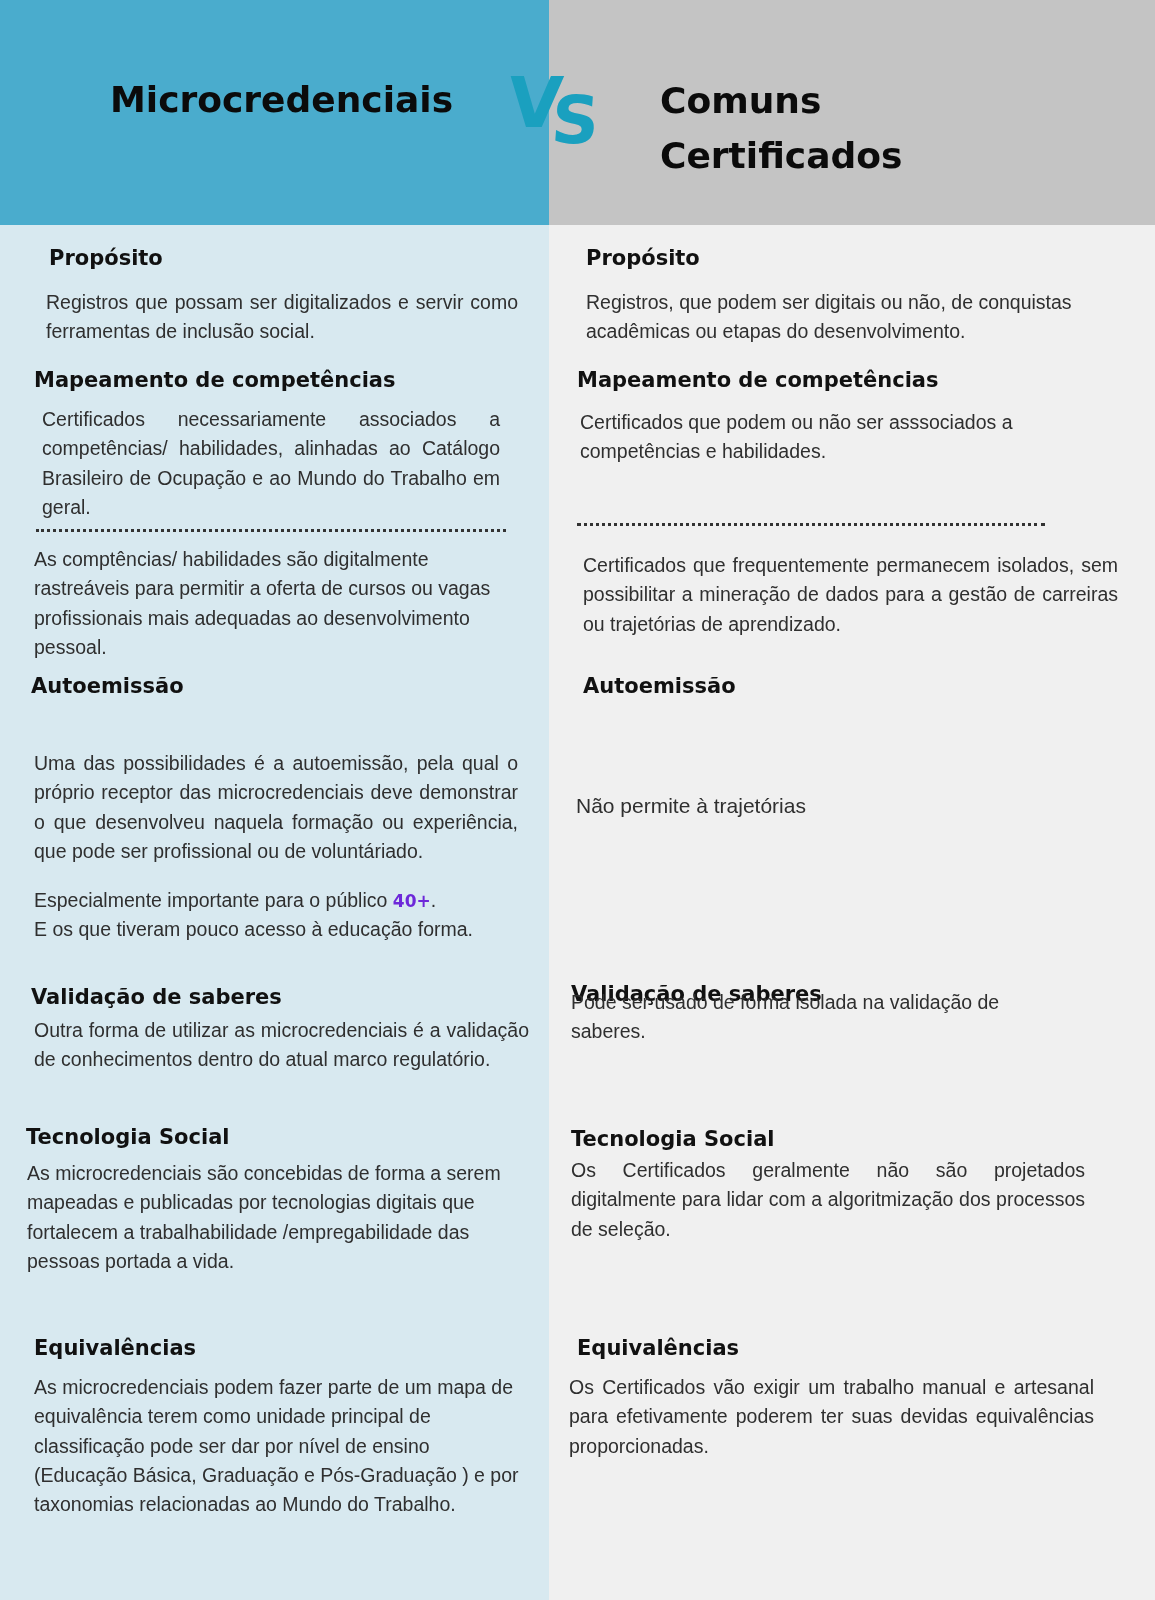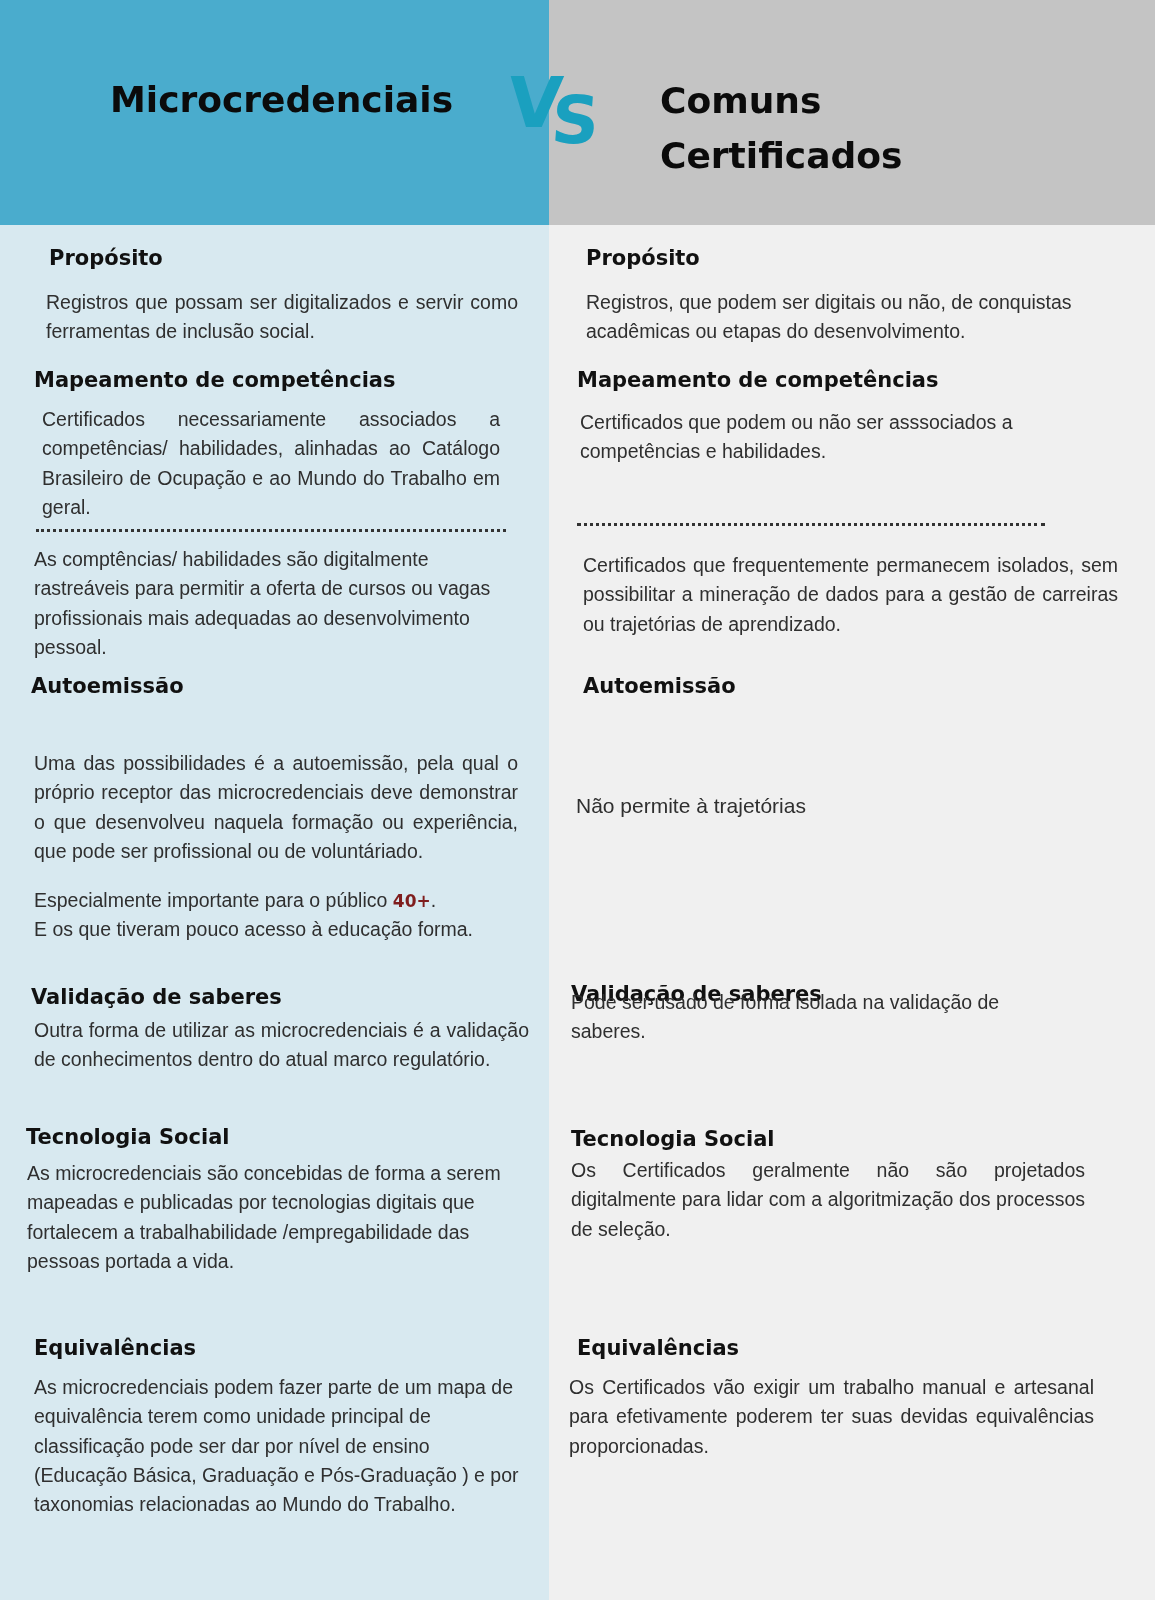--- a/index.html
+++ b/index.html
@@ -12,21 +12,21 @@
     .title { position: absolute; font-family: "DejaVu Sans", sans-serif; font-weight: bold; font-size: 36px; color: #0b0b0b; text-align: left; line-height: 55px; }
     .title-left { left: 110px; top: 72px; width: 380px; }
     .title-right { left: 660px; top: 73px; width: 350px; }
     .vs { position: absolute; left: 508px; top: 64px; font-family: "DejaVu Sans", sans-serif; font-weight: bold; color: #1aa0bf; font-size: 70px; letter-spacing: -10px; line-height: 90px; transform: skewX(-4deg); }
     .vs .v { display: inline-block; transform: translateY(-6px); }
     .vs .s { display: inline-block; transform: translateY(10px); font-size: 66px; }
     .h { position: absolute; font-family: "DejaVu Sans", sans-serif; font-weight: bold; font-size: 21px; color: #111; white-space: nowrap; }
     .p { position: absolute; font-family: "Liberation Sans", sans-serif; font-size: 19.5px; line-height: 29.3px; color: #2f2f2f; }
     .j { text-align: justify; text-align-last: left; }
     .dots { position: absolute; height: 0; border-top: 3px dotted #333; }
-    b.strong { color: #7f1d1d; font-family: "DejaVu Sans", sans-serif; font-weight: bold; font-size: 17px; }
+    b.strong { color: #6d28d9; font-family: "DejaVu Sans", sans-serif; font-weight: bold; font-size: 17px; }
   </style>
 </head>
 <body>
 
 <div class="header-left"></div>
 <div class="header-right"></div>
 <div class="col-left"></div>
 <div class="col-right"></div>
 
 <div class="title title-left">Microcredenciais</div>

